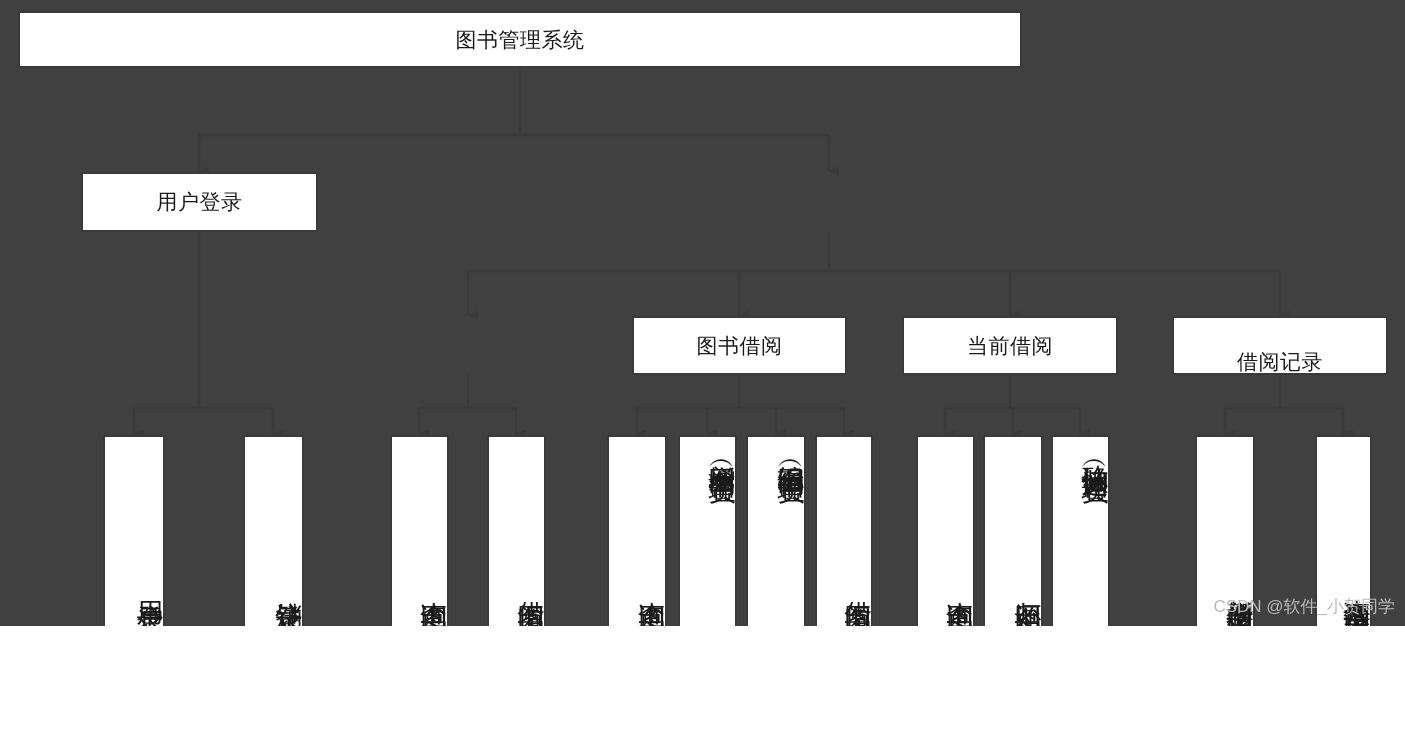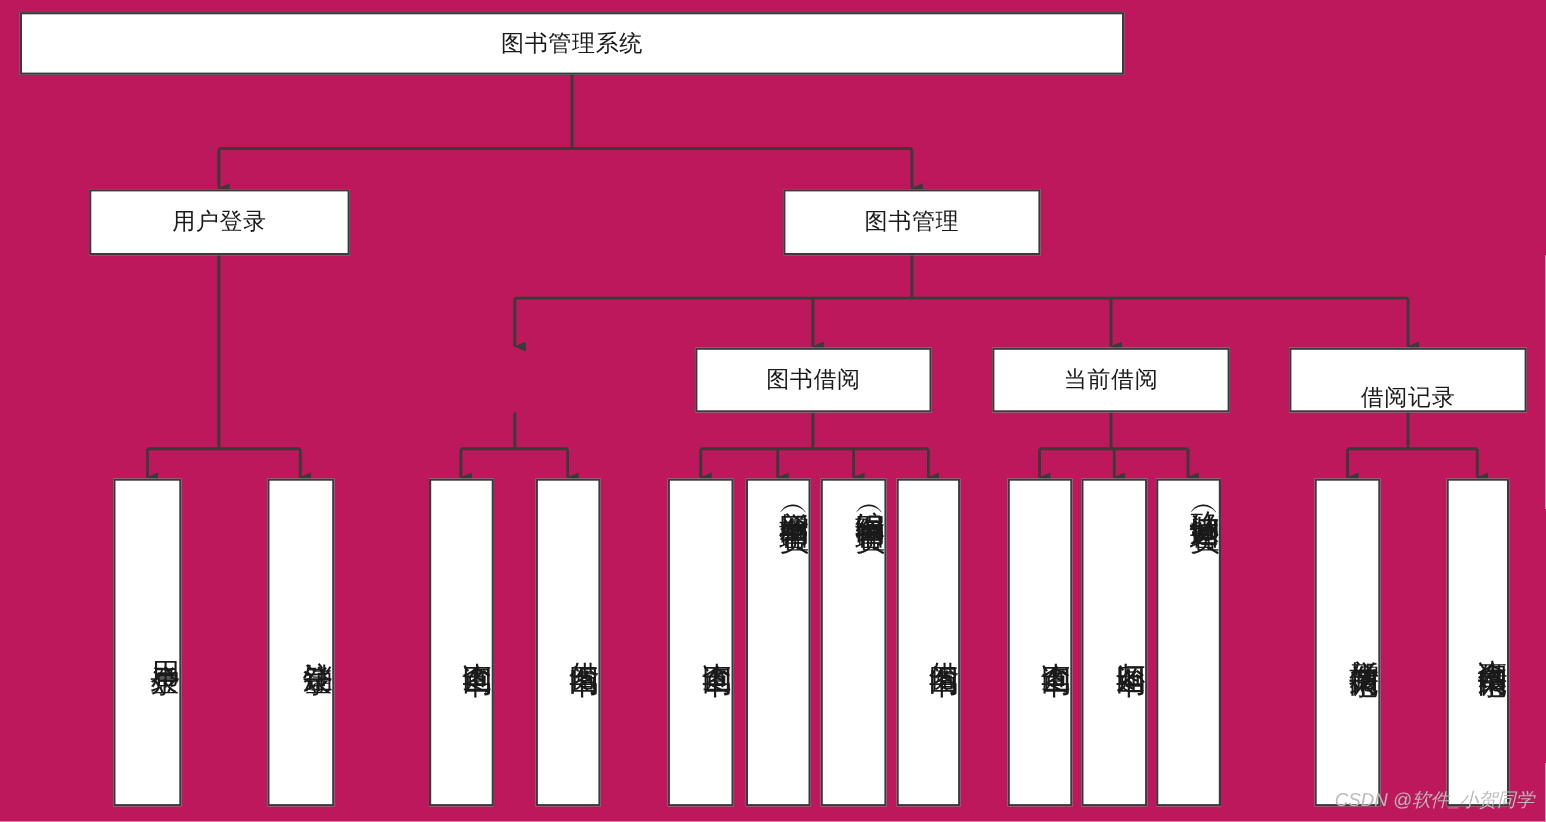--- a/index.html
+++ b/index.html
@@ -3,22 +3,22 @@
 <meta charset="utf-8">
 <style>
   html, body {
     margin: 0;
     padding: 0;
     background: #ffffff;
   }
   #canvas {
     position: relative;
     width: 1405px;
-    height: 747px;
-    background: #be185d;
+    height: 626px;
+    background: #404040;
     overflow: hidden;
     font-family: "Liberation Sans", "DejaVu Sans", sans-serif;
   }
   #diagram-svg {
     position: absolute;
     left: 0;
     top: 0;
     width: 1405px;
     height: 747px;
   }
@@ -64,21 +64,20 @@
   }
   #watermark {
     position: absolute;
     right: 10px;
     bottom: 8px;
     font-size: 17px;
     color: #b9b9b9;
     font-family: "Liberation Sans", "DejaVu Sans", sans-serif;
     white-space: nowrap;
     pointer-events: none;
-    font-style: italic;
   }
 </style>
 </head>
 <body>
 
 <div id="canvas">
 
   <svg id="diagram-svg" viewBox="0 0 1405 747" xmlns="http://www.w3.org/2000/svg">
     <defs>
       <marker id="arrowhead" markerWidth="9" markerHeight="11" refX="4.5" refY="10" orient="auto" markerUnits="userSpaceOnUse">
@@ -122,23 +121,20 @@
       </g>
   </svg>
 
   <div class="node-box horiz" id="node-root" style="left: 18px; top: 11px; width: 1004px; height: 57px;">
     <span class="node-label">图书管理系统</span>
   </div>
 
   <div class="node-box horiz" id="node-l2-0" style="left: 81px; top: 172px; width: 237px; height: 60px;">
     <span class="node-label">用户登录</span>
   </div>
-  <div class="node-box horiz" id="node-l2-1" style="left: 712px; top: 172px; width: 234px; height: 60px;">
-    <span class="node-label">图书管理</span>
-  </div>
 
   <div class="node-box horiz" id="node-l3-1" style="left: 632px; top: 316px; width: 215px; height: 59px;">
     <span class="node-label">图书借阅</span>
   </div>
   <div class="node-box horiz" id="node-l3-2" style="left: 902px; top: 316px; width: 216px; height: 59px;">
     <span class="node-label">当前借阅</span>
   </div>
   <div class="node-box horiz" id="node-l3-3" style="left: 1172px; top: 316px; width: 216px; height: 59px; align-items: flex-end;">
     <span class="node-label">借阅记录</span>
   </div>

